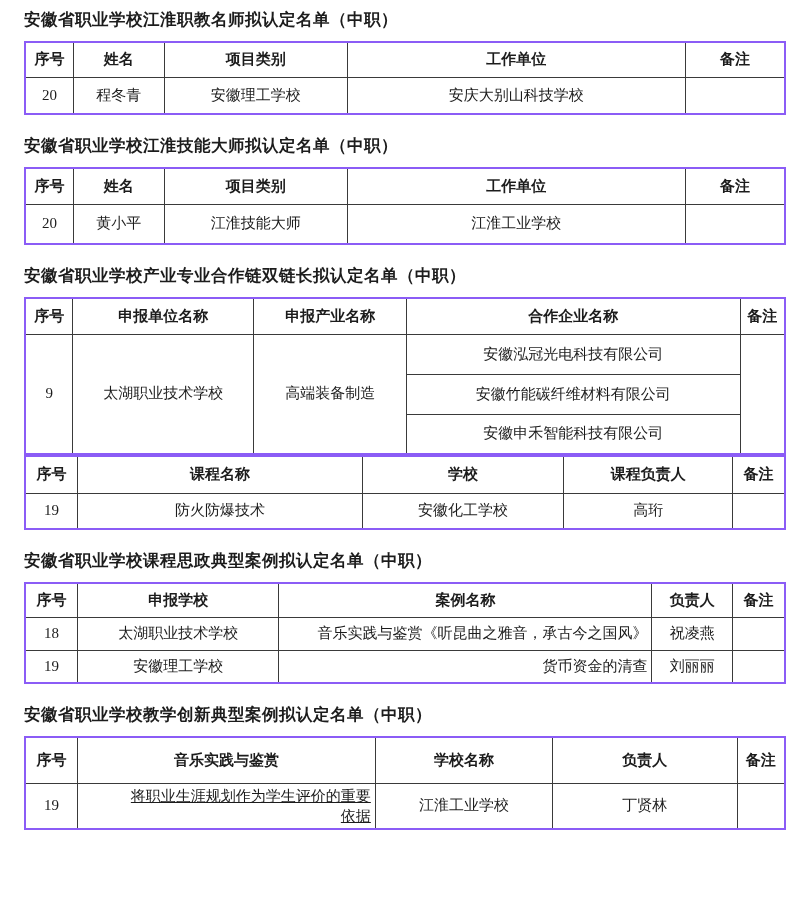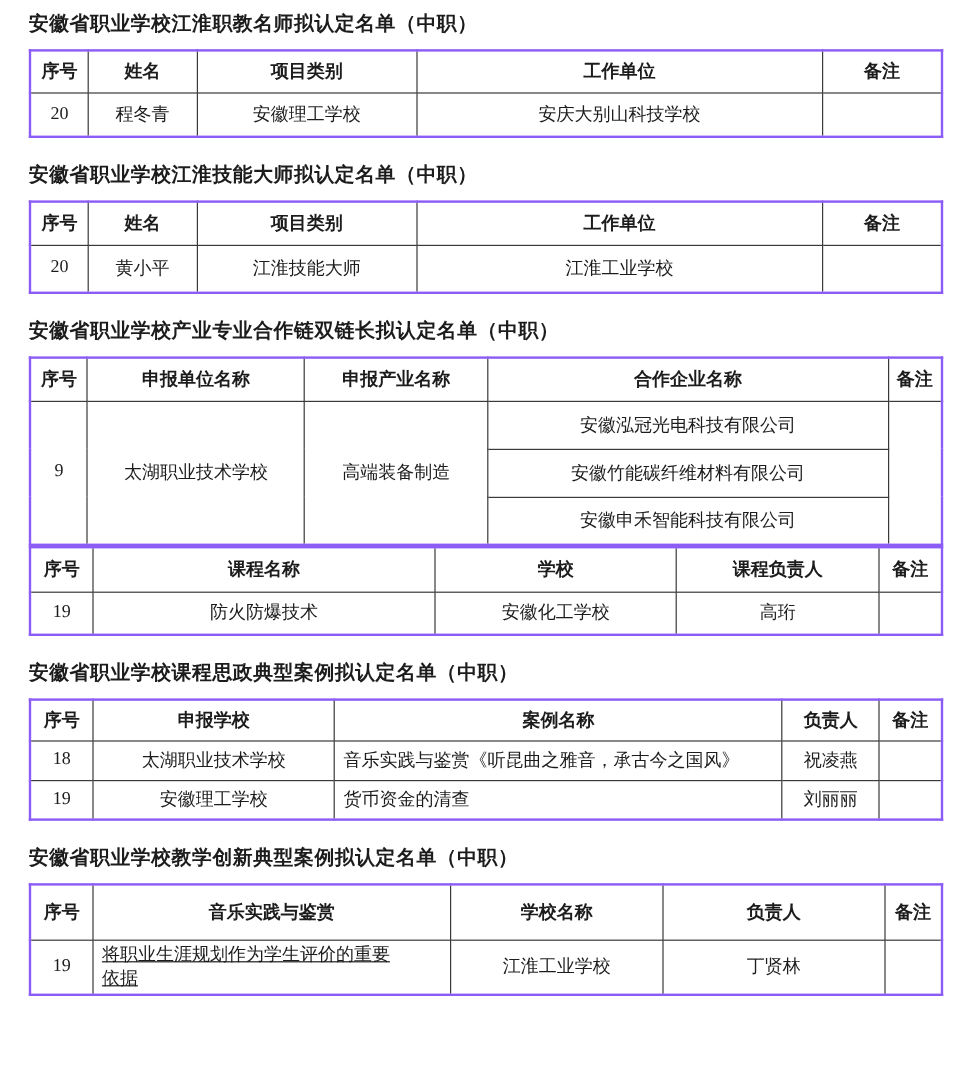--- a/index.html
+++ b/index.html
@@ -42,21 +42,21 @@
     vertical-align: middle;
     font-size: 15px;
     padding: 2px 4px;
     overflow: hidden;
     word-break: break-all;
   }
   table.doc-table th {
     font-weight: bold;
   }
   table.doc-table td.left {
-    text-align: left;
+    text-align: right;
     padding-left: 7px;
   }
   table.doc-table td.preline {
     white-space: pre-line;
     line-height: 20px;
     text-decoration: underline;
   }
   
   #t0 thead tr { height: 35px; } #t0 tbody tr { height: 37px; }
   #t1 thead tr { height: 36px; } #t1 tbody tr { height: 40px; }

